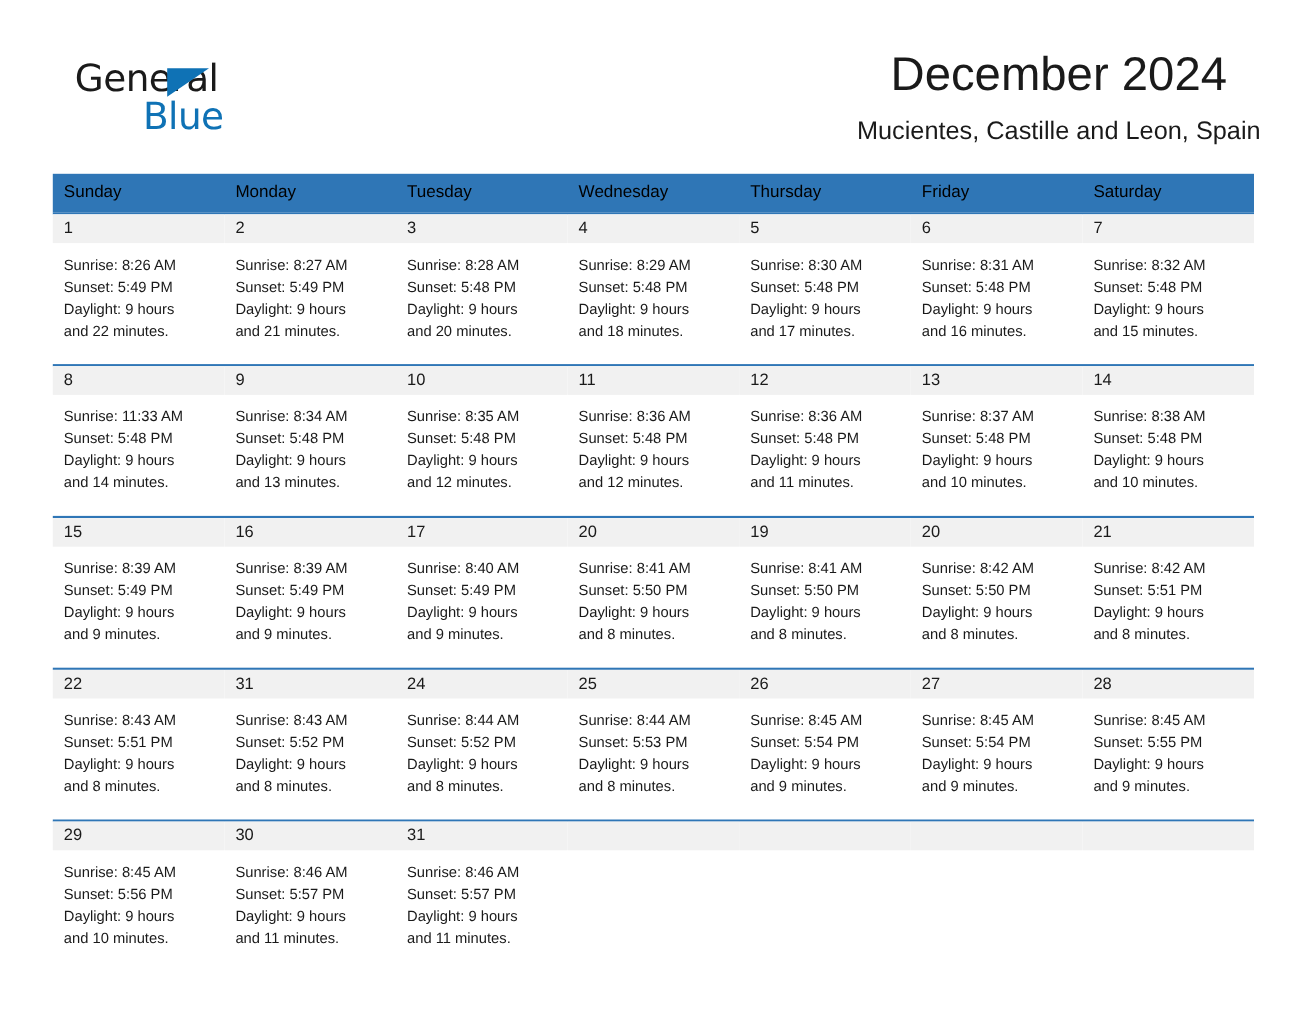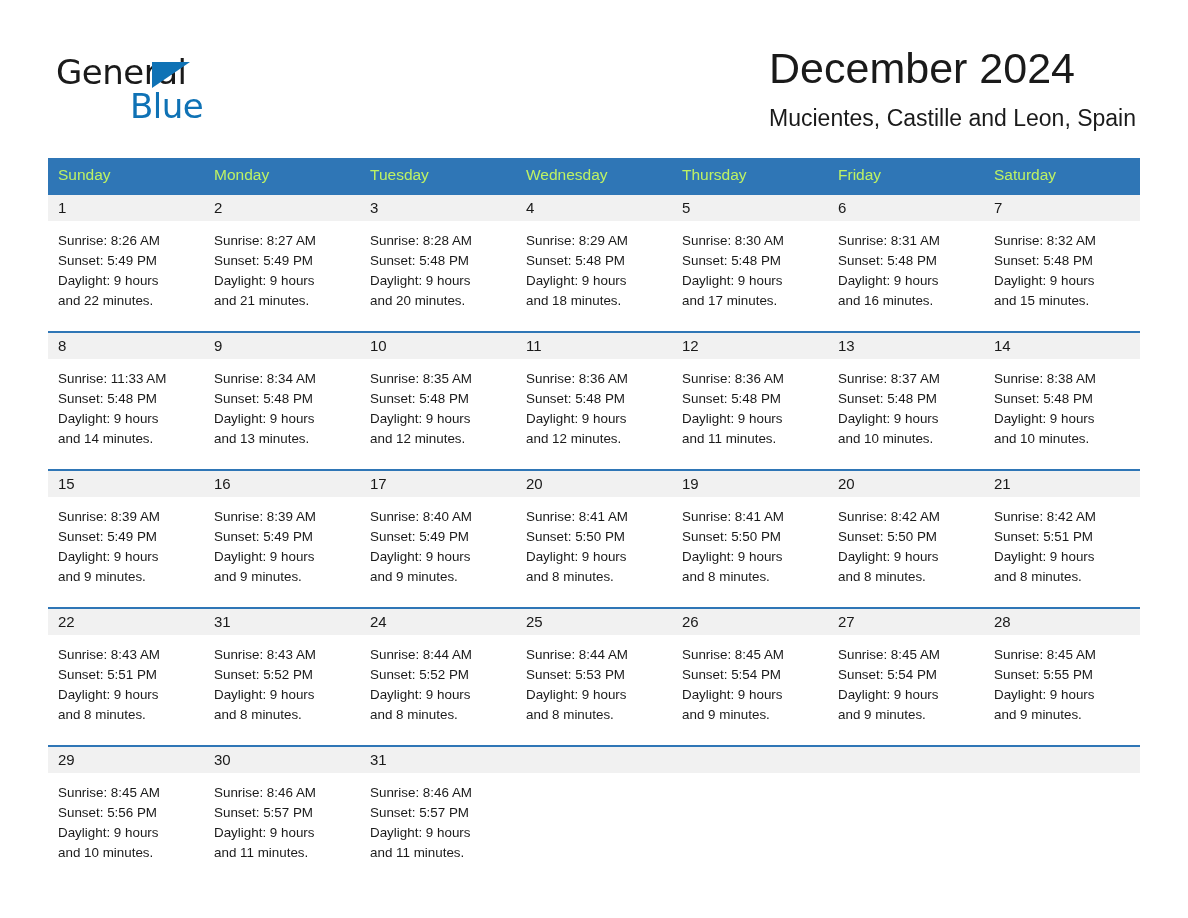--- a/index.html
+++ b/index.html
@@ -29,21 +29,21 @@
   }
   .logo {
     position: absolute;
     left: 56px;
     top: 52px;
     width: 260px;
     height: 80px;
   }
   .logo-general {
     position: absolute;
-    left: 0;
+    left: 12px;
     top: 0;
     font-size: 34px;
     letter-spacing: -0.5px;
     color: #1a1a1a;
     font-family: "DejaVu Sans", sans-serif;
     font-weight: 400;
   }
   .logo-tri {
     position: absolute;
     left: 96px;
@@ -59,23 +59,23 @@
     top: 34px;
     font-size: 34px;
     letter-spacing: -0.5px;
     color: #0f72b5;
     font-family: "DejaVu Sans", sans-serif;
     font-weight: 400;
     text-align: center;
   }
   .title-block {
     position: absolute;
-    right: 52px;
+    right: 42px;
     top: 44px;
-    text-align: left;
+    text-align: center;
   }
   .month-title {
     font-size: 43px;
     font-weight: 400;
     color: #1a1a1a;
     line-height: 1.15;
     white-space: nowrap;
   }
   .location-title {
     margin-top: 12px;
@@ -94,21 +94,21 @@
     width: 1092px;
   }
   .cal-row {
     display: flex;
     width: 100%;
   }
   .cal-head {
     background: #2f76b6;
   }
   .cal-head .cell {
-    color: #bef264;
+    color: #000000;
     font-size: 15.5px;
     padding: 8px 0 9px 10px;
     box-sizing: border-box;
   }
   .cell {
     width: 156px;
     flex: 0 0 156px;
     box-sizing: border-box;
   }
 

